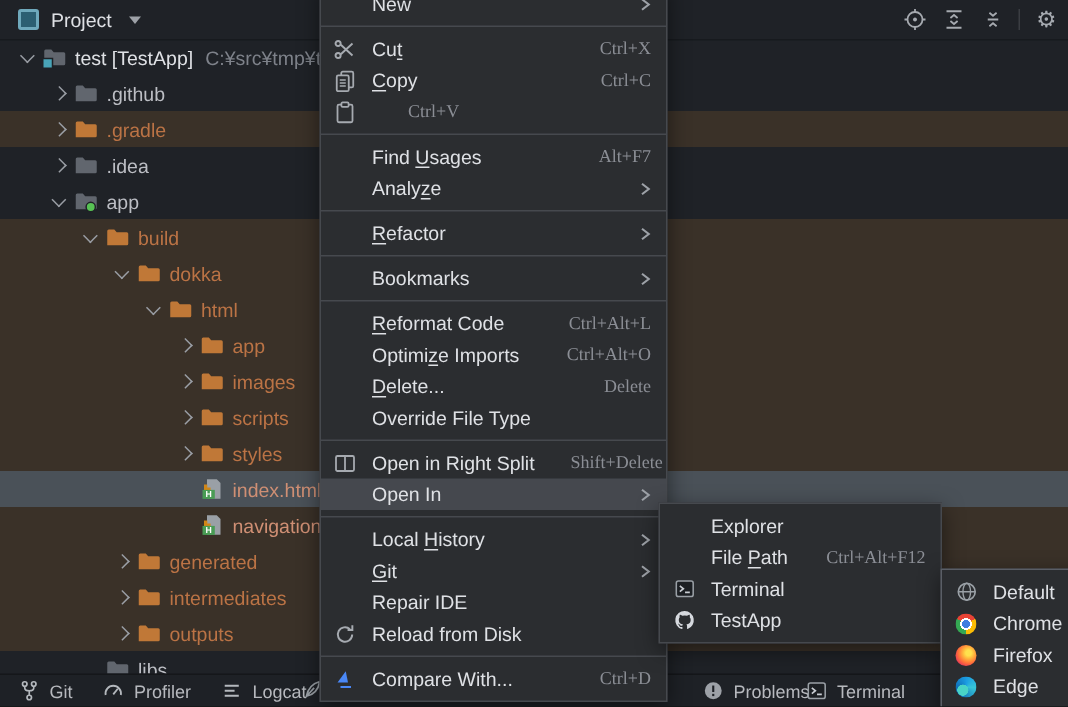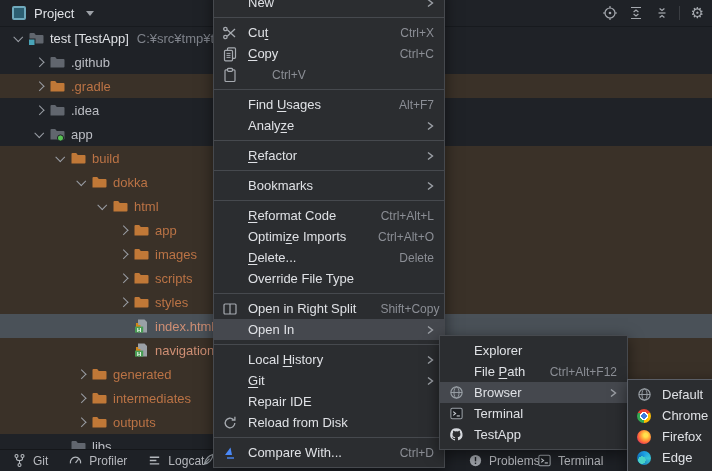--- a/index.html
+++ b/index.html
@@ -43,21 +43,21 @@
   .menu{position:absolute;background:#2b2d30;border:1px solid #46494e;box-sizing:border-box;
         box-shadow:0 4px 14px rgba(0,0,0,.5);padding:4px 0;z-index:10;}
   #ctx-menu{left:213px;top:-13px;width:232px;}
   #sub1{left:439px;top:335px;width:189px;z-index:11;}
   #sub2{left:627px;top:379px;width:112px;height:96px;z-index:12;border-color:#5a5e66;}
   .menu-item{display:flex;align-items:center;height:21px;padding:0 10px 0 8px;font-size:13px;color:#dfe1e5;white-space:nowrap;}
   .menu-item.hl{background:#45484e;}
   .mi-icon{width:16px;height:16px;flex:none;margin-right:10px;display:flex;align-items:center;justify-content:center;}
   .mi-label{flex:1 1 auto;}
   .mi-label u{text-decoration-thickness:1px;text-underline-offset:2px;}
-  .mi-shortcut{color:#8b8e95;font-size:12px;margin-left:24px;}
+  .mi-shortcut{color:#8b8e95;font-size:12px;margin-left:24px;font-family:Liberation Serif, serif;}
   .mi-arrow{margin-left:24px;display:flex;align-items:center;}
   .menu-sep{height:1px;background:#46494e;margin:4px 0;}
   
   .ic-css{width:14px;height:14px;border-radius:50%;display:inline-block;}
   .ic-chrome{background:radial-gradient(circle,#3f7de0 0 27%,#ffffff 27% 40%,transparent 40%),
              conic-gradient(#e84335 0 60deg,#fbbc05 60deg 180deg,#34a853 180deg 300deg,#e84335 300deg);}
   .ic-firefox{background:radial-gradient(circle at 62% 38%,#ffe14d 0 15%,#ffb83d 30%,#ff7139 55%,#e3335c 80%,#b13283 100%);}
   .ic-edge{background:radial-gradient(circle at 35% 65%,#49d3c6 0 28%,transparent 30%),
            conic-gradient(from 220deg,#0a59a4,#1b9ce2 40%,#38c5d6 65%,#0d6bb8 100%);}
   
@@ -468,21 +468,21 @@
       </div>
       <div class="menu-sep"></div>
       <div class="menu-item">
         <span class="mi-icon">
           <svg width="16" height="16" viewBox="0 0 16 16" fill="none" stroke="#a6aab0" stroke-width="1.2">
             <rect x="2" y="3" width="12" height="10" rx="1"></rect>
             <path d="M8 3 V13"></path>
           </svg>
         </span>
         <span class="mi-label">Open in Right Split</span>
-        <span class="mi-shortcut">Shift+Copy</span>
+        <span class="mi-shortcut">Shift+Delete</span>
       </div>
       <div class="menu-item hl">
         <span class="mi-icon"></span>
         <span class="mi-label">Open In</span>
         <span class="mi-arrow">
           <svg width="8" height="10" viewBox="0 0 8 10">
             <path d="M2 1.5 L6.5 5 L2 8.5" fill="none" stroke="#9da1a7" stroke-width="1.4"></path>
           </svg>
         </span>
       </div>
@@ -533,63 +533,48 @@
   <div class="menu" id="sub1">
       <div class="menu-item">
         <span class="mi-icon"></span>
         <span class="mi-label">Explorer</span>
       </div>
       <div class="menu-item">
         <span class="mi-icon"></span>
         <span class="mi-label">File <u>P</u>ath</span>
         <span class="mi-shortcut">Ctrl+Alt+F12</span>
       </div>
-      <div class="menu-item hl">
+      <div class="menu-item">
+        <span class="mi-icon">
+          <svg width="15" height="15" viewBox="0 0 16 16">
+            <rect x="2" y="2.5" width="12" height="11" rx="1.5" fill="#1c1f23" stroke="#9aa0a6" stroke-width="1.1"></rect>
+            <path d="M4.5 6 L7 8 L4.5 10" fill="none" stroke="#c8ccd2" stroke-width="1.2"></path>
+            <path d="M8.2 10.6 h3.4" stroke="#c8ccd2" stroke-width="1.2"></path>
+          </svg>
+        </span>
+        <span class="mi-label">Terminal</span>
+      </div>
+      <div class="menu-item">
+        <span class="mi-icon">
+          <svg width="15" height="15" viewBox="0 0 16 16">
+            <path d="M8 1.4 a6.6 6.6 0 0 0 -2.1 12.9 c.33.06.45-.14.45-.32 v-1.2 c-1.84.4-2.23-.9-2.23-.9 c-.3-.76-.73-.96-.73-.96 c-.6-.41.05-.4.05-.4 c.66.05 1 .68 1 .68 c.59.99 1.54.7 1.92.54 c.06-.43.23-.72.42-.89 c-1.47-.17-3.01-.73-3.01-3.25 c0-.72.26-1.3.68-1.76 c-.07-.17-.3-.84.06-1.74 c0 0 .56-.18 1.82.67 a6.3 6.3 0 0 1 3.32 0 c1.26-.85 1.82-.67 1.82-.67 c.36.9.13 1.57.06 1.74 c.42.46.68 1.04.68 1.76 c0 2.53-1.55 3.08-3.02 3.24 c.24.2.45.6.45 1.22 v1.82 c0 .18.12.39.46.32 A6.6 6.6 0 0 0 8 1.4 z" fill="#d6d9de"></path>
+          </svg>
+        </span>
+        <span class="mi-label">TestApp</span>
+      </div>
+    </div>
+  <div class="menu" id="sub2">
+      <div class="menu-item">
         <span class="mi-icon">
           <svg width="15" height="15" viewBox="0 0 16 16" fill="none" stroke="#9aa0a6">
             <circle cx="8" cy="8" r="6" stroke-width="1.2"></circle>
             <ellipse cx="8" cy="8" rx="2.7" ry="6" stroke-width="1"></ellipse>
             <path d="M2 8 h12" stroke-width="1"></path>
           </svg>
         </span>
-        <span class="mi-label">Browser</span>
-        <span class="mi-arrow">
-          <svg width="8" height="10" viewBox="0 0 8 10">
-            <path d="M2 1.5 L6.5 5 L2 8.5" fill="none" stroke="#9da1a7" stroke-width="1.4"></path>
-          </svg>
-        </span>
-      </div>
-      <div class="menu-item">
-        <span class="mi-icon">
-          <svg width="15" height="15" viewBox="0 0 16 16">
-            <rect x="2" y="2.5" width="12" height="11" rx="1.5" fill="#1c1f23" stroke="#9aa0a6" stroke-width="1.1"></rect>
-            <path d="M4.5 6 L7 8 L4.5 10" fill="none" stroke="#c8ccd2" stroke-width="1.2"></path>
-            <path d="M8.2 10.6 h3.4" stroke="#c8ccd2" stroke-width="1.2"></path>
-          </svg>
-        </span>
-        <span class="mi-label">Terminal</span>
-      </div>
-      <div class="menu-item">
-        <span class="mi-icon">
-          <svg width="15" height="15" viewBox="0 0 16 16">
-            <path d="M8 1.4 a6.6 6.6 0 0 0 -2.1 12.9 c.33.06.45-.14.45-.32 v-1.2 c-1.84.4-2.23-.9-2.23-.9 c-.3-.76-.73-.96-.73-.96 c-.6-.41.05-.4.05-.4 c.66.05 1 .68 1 .68 c.59.99 1.54.7 1.92.54 c.06-.43.23-.72.42-.89 c-1.47-.17-3.01-.73-3.01-3.25 c0-.72.26-1.3.68-1.76 c-.07-.17-.3-.84.06-1.74 c0 0 .56-.18 1.82.67 a6.3 6.3 0 0 1 3.32 0 c1.26-.85 1.82-.67 1.82-.67 c.36.9.13 1.57.06 1.74 c.42.46.68 1.04.68 1.76 c0 2.53-1.55 3.08-3.02 3.24 c.24.2.45.6.45 1.22 v1.82 c0 .18.12.39.46.32 A6.6 6.6 0 0 0 8 1.4 z" fill="#d6d9de"></path>
-          </svg>
-        </span>
-        <span class="mi-label">TestApp</span>
-      </div>
-    </div>
-  <div class="menu" id="sub2">
-      <div class="menu-item">
-        <span class="mi-icon">
-          <svg width="15" height="15" viewBox="0 0 16 16" fill="none" stroke="#9aa0a6">
-            <circle cx="8" cy="8" r="6" stroke-width="1.2"></circle>
-            <ellipse cx="8" cy="8" rx="2.7" ry="6" stroke-width="1"></ellipse>
-            <path d="M2 8 h12" stroke-width="1"></path>
-          </svg>
-        </span>
         <span class="mi-label">Default</span>
       </div>
       <div class="menu-item">
         <span class="mi-icon">
           <span class="ic-css ic-chrome"></span>
         </span>
         <span class="mi-label">Chrome</span>
       </div>
       <div class="menu-item">
         <span class="mi-icon">

